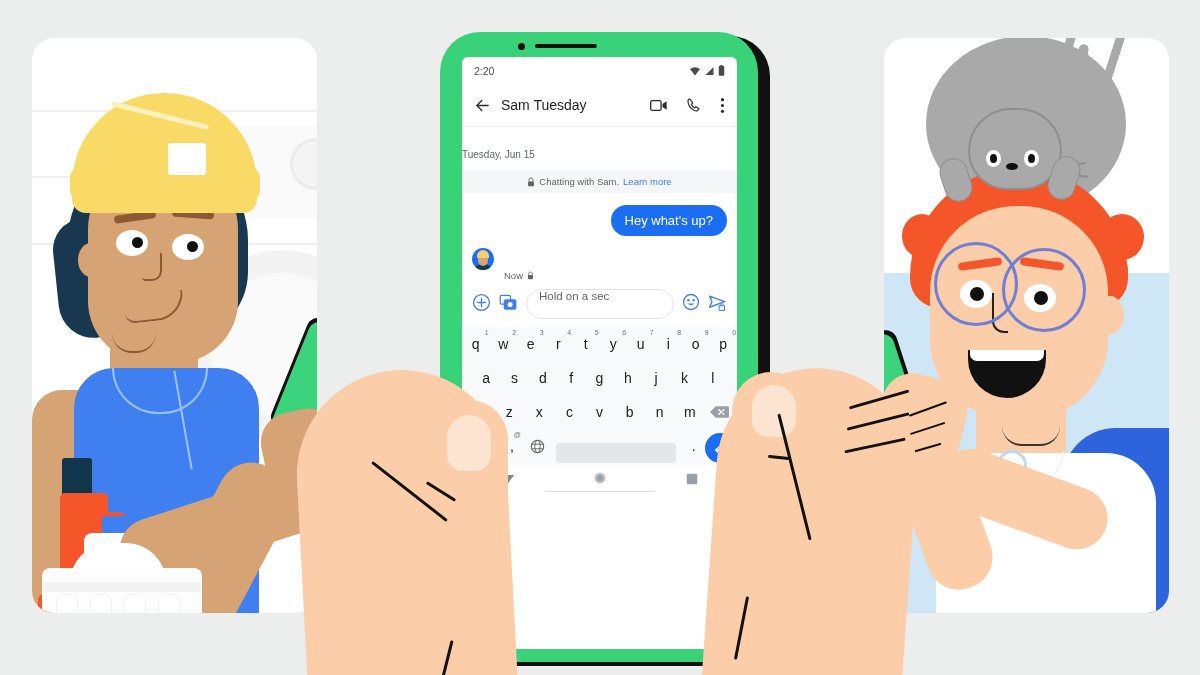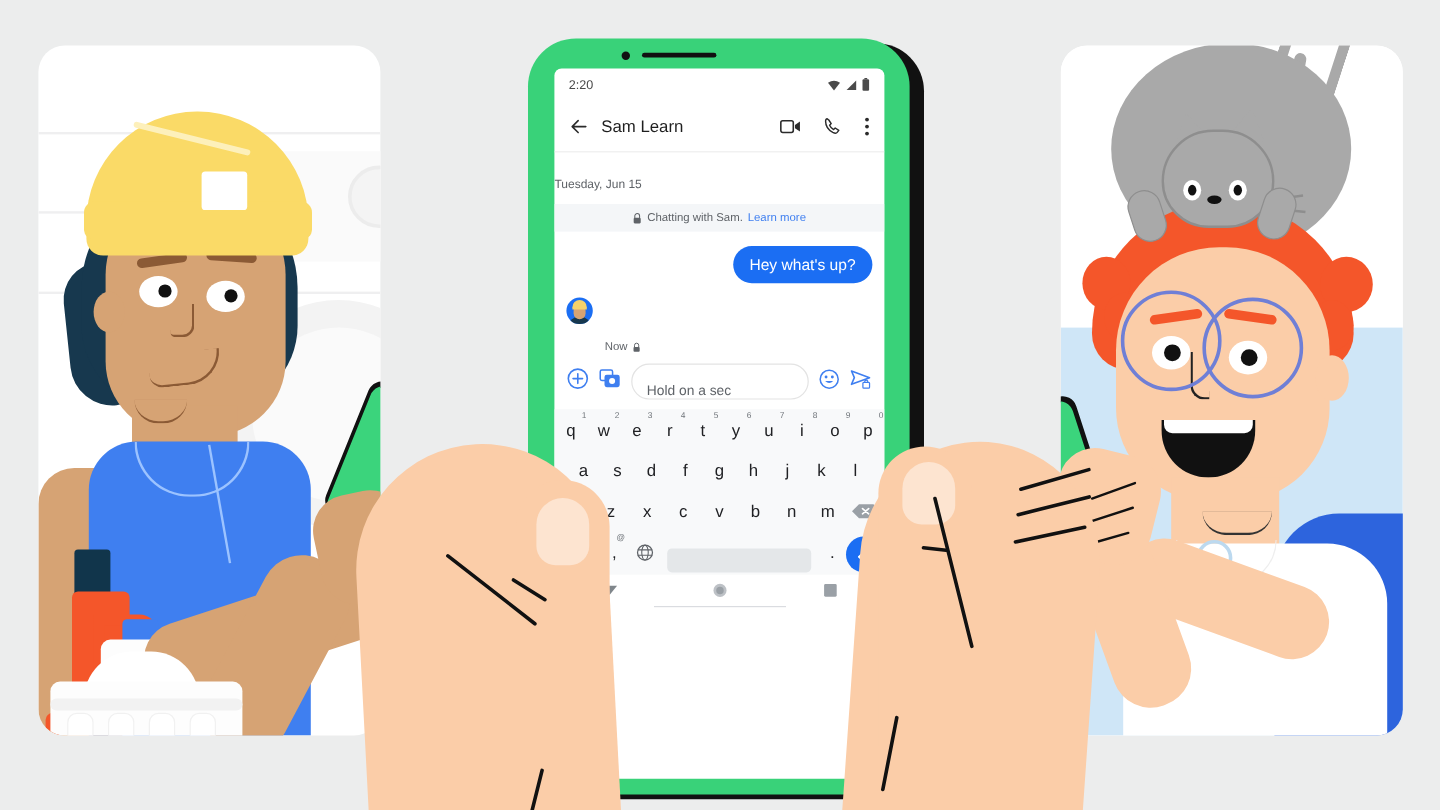--- a/index.html
+++ b/index.html
@@ -369,31 +369,31 @@
   }
   .av-hair { position:absolute; left:5px; top:2px; width:12px; height:8px; background:#f5d26a; border-radius:6px 6px 0 0;}
   .av-face { position:absolute; left:6px; top:6px; width:10px; height:12px; background:#d6a374; border-radius:5px 5px 5px 5px;}
   .av-body { position:absolute; left:2px; top:16px; width:18px; height:8px; background:#17384e; border-radius:9px 9px 0 0;}
   .bubble-in {
     background:#eeeff1; color:#1f1f1f; font-size:12.5px;
     padding:8px 12px; border-radius:18px; max-width:185px; line-height:1.35;
   }
   #ts-row {
     display:flex; align-items:center; gap:4px;
-    margin:14px 0 0 32px; font-size:9.5px; color:#5f6368;
+    margin:0 0 0 32px; font-size:9.5px; color:#5f6368;
   }
 
   
   #composer {
     display:flex; align-items:center; gap:8px;
     padding:8px 10px;
   }
   #composer-field {
     flex:1; height:28px; border:1px solid #e3e3e3; border-radius:16px;
-    display:flex; align-items:flex-end; padding:0 12px;
+    display:flex; align-items:flex-start; padding:0 12px;
     font-size:11.5px; color:#5f6368; gap:6px;
   }
   #composer-placeholder { flex:1; }
 
   
   #keyboard { background:#f8f9fa; padding-bottom:2px; }
   #suggestions {
     height:26px; display:flex; align-items:center;
     background:#eceff1; font-size:11px; color:#3c4043;
   }
@@ -608,21 +608,21 @@
           </svg>
         </span>
       </div>
 
       <div id="appbar">
         <span class="appbar-ico">
           <svg width="17" height="17" viewBox="0 0 24 24">
             <path d="M20 12 H5 M11 5 L4 12 L11 19" stroke="#2b2b2b" stroke-width="1.9" fill="none" stroke-linecap="round" stroke-linejoin="round"></path>
           </svg>
         </span>
-        <span id="appbar-title">Sam Learn</span>
+        <span id="appbar-title">Sam Tuesday</span>
         <span class="appbar-ico">
           <svg width="18" height="15" viewBox="0 0 26 20">
             <rect x="1" y="3" width="15" height="14" rx="2.2" stroke="#2b2b2b" stroke-width="1.9" fill="none"></rect>
             <path d="M18 8 L24 4 L24 16 L18 12 Z" fill="#2b2b2b"></path>
           </svg>
         </span>
         <span class="appbar-ico" style="margin-left:8px;">
           <svg width="16" height="16" viewBox="0 0 24 24">
             <path d="M5 3 Q3 3 3 6 Q3 15 12 20 Q16 22 17.5 20 L19.5 17.5 L15 14.5 L13 16.5 Q9.5 14.5 8 11 L10 9 L7 4.5 Z" stroke="#2b2b2b" stroke-width="1.8" fill="none" stroke-linejoin="round"></path>
           </svg>

